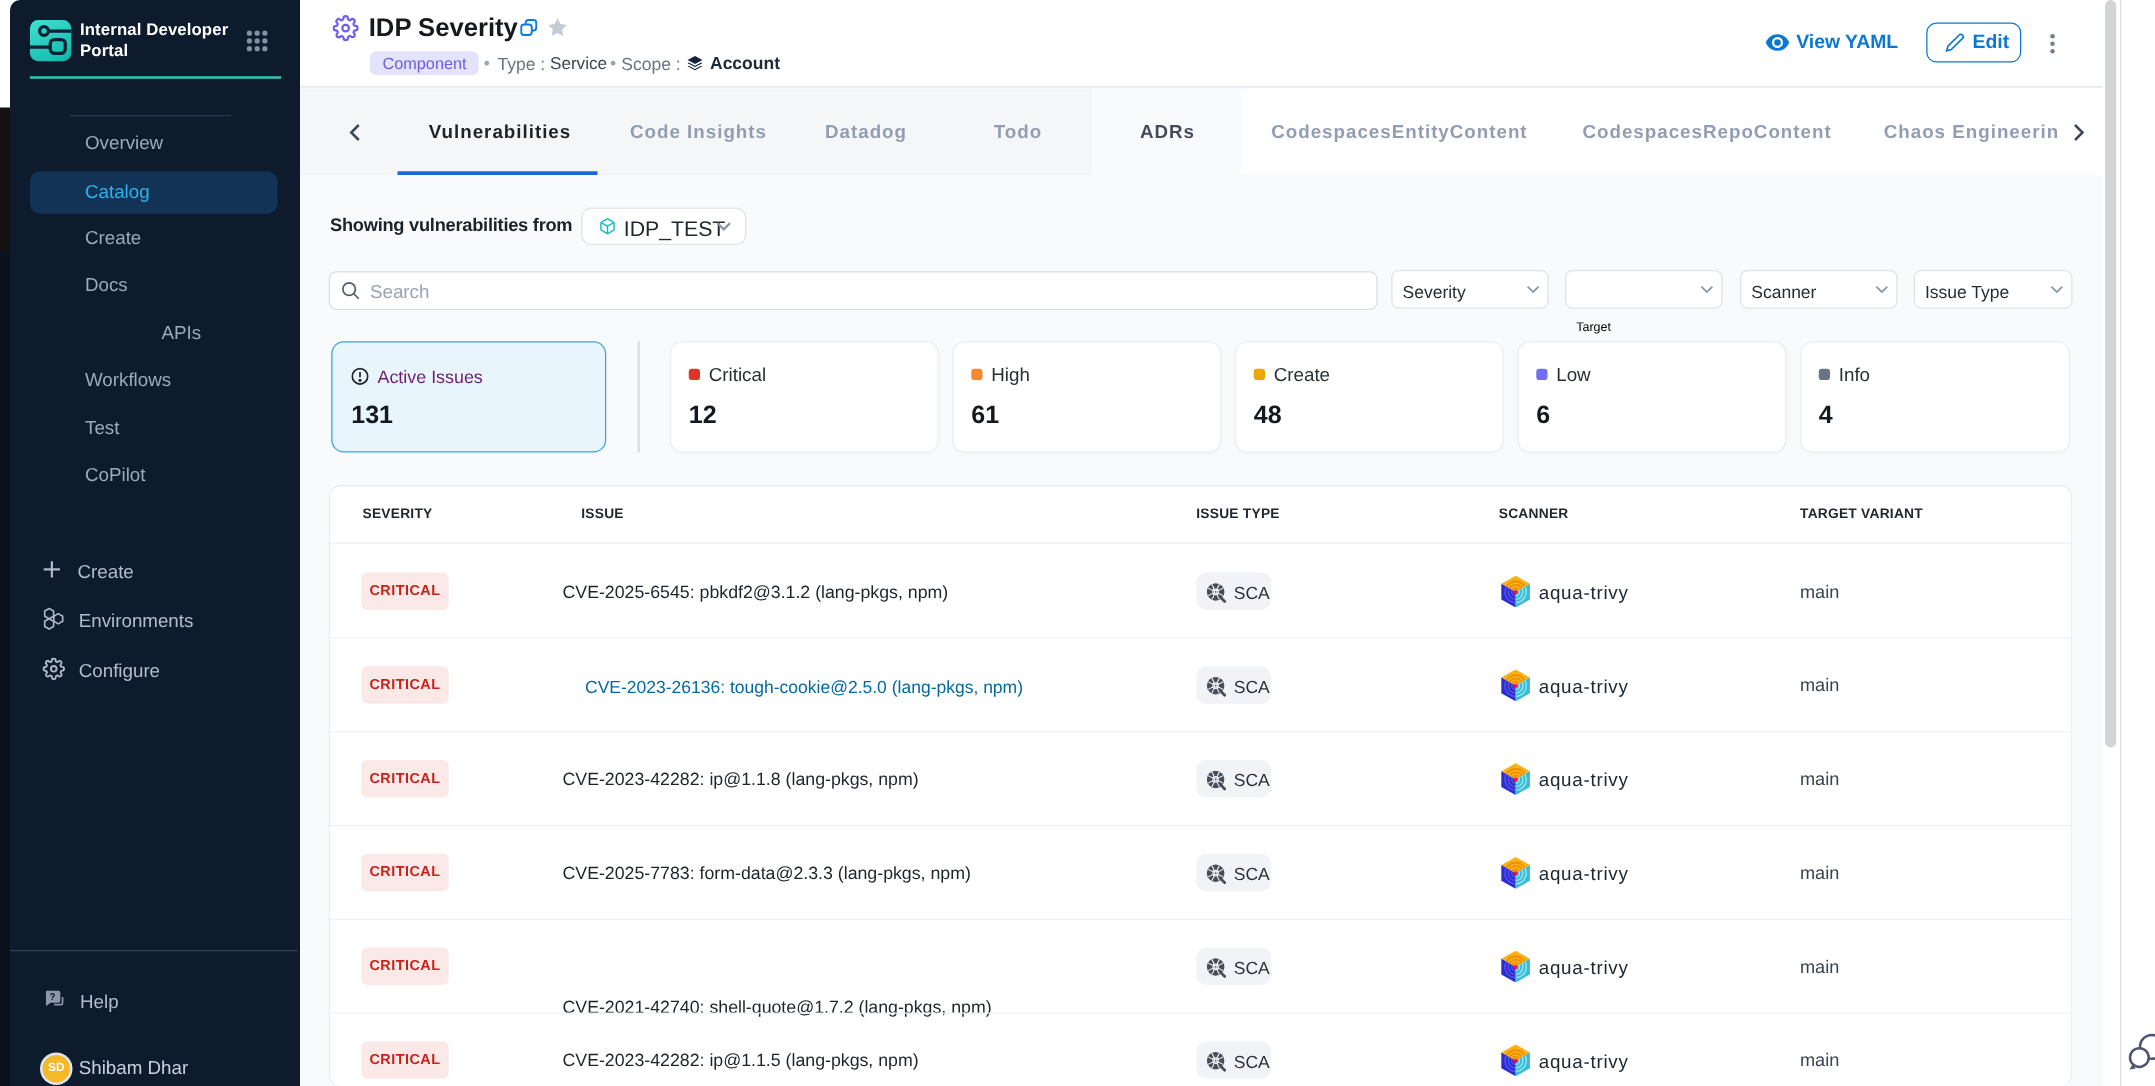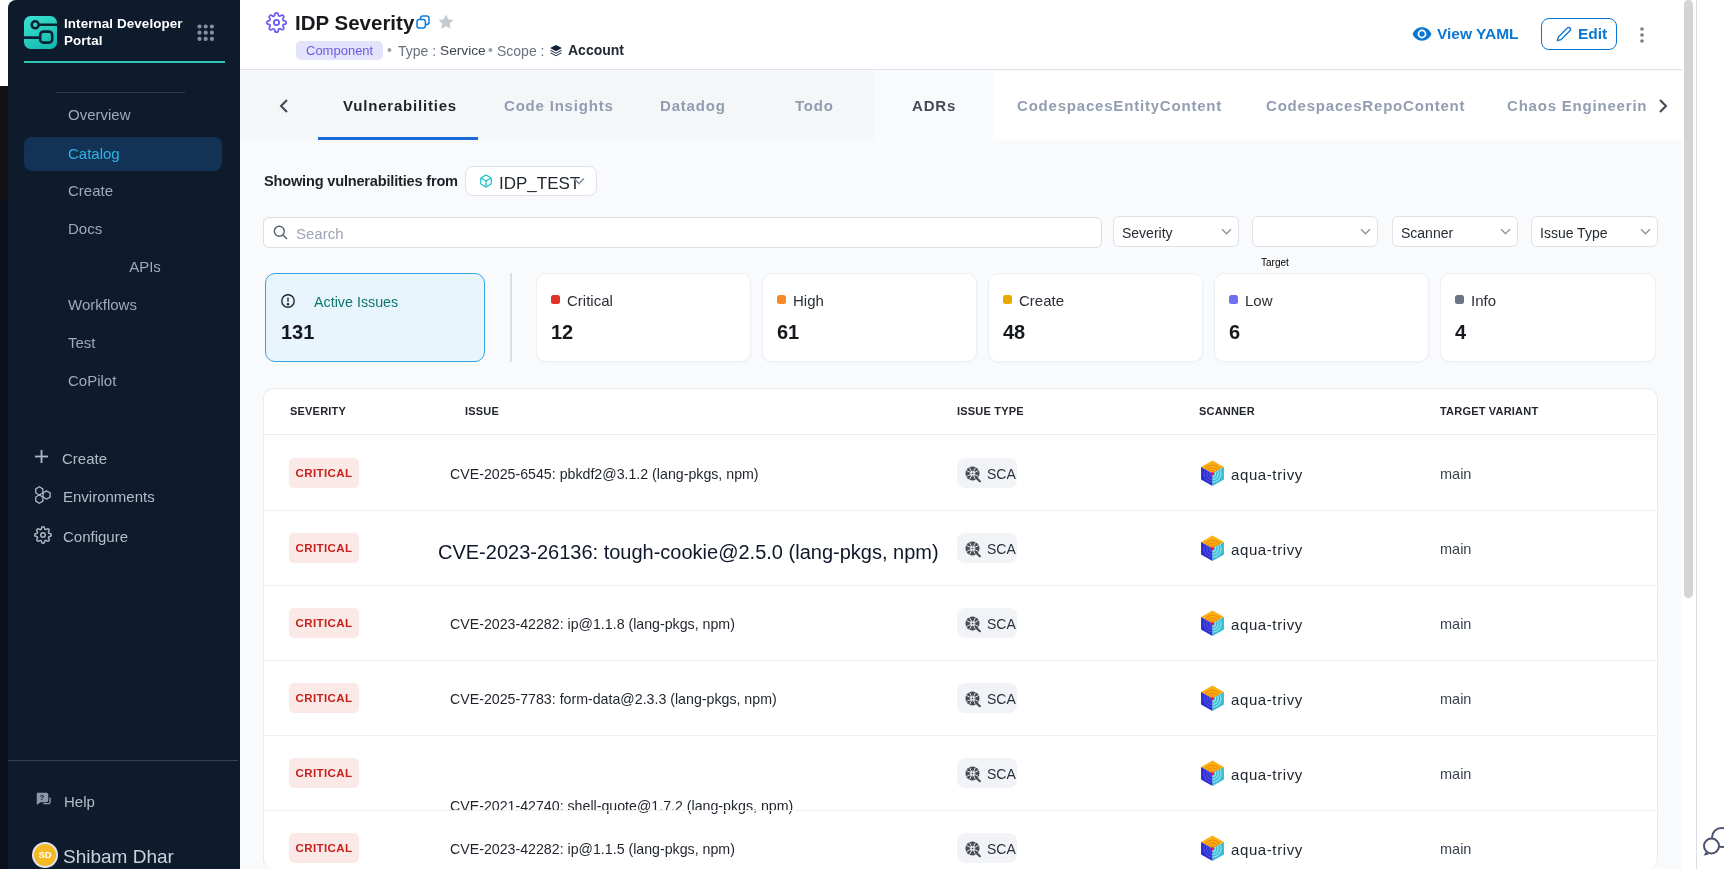--- a/index.html
+++ b/index.html
@@ -107,21 +107,21 @@
       </svg></span><span class="tx">Configure</span>
 </div>
 <div class="abs bnav" style="top:790px;">
 <span class="ic"><svg width="19" height="19" viewBox="0 0 18 18">
         <path fill="#8d97a7" d="M3 2.5h9a1.5 1.5 0 0 1 1.5 1.5v6a1.5 1.5 0 0 1-1.5 1.5H6l-2.6 2.2A.5.5 0 0 1 2.6 13.3V4A1.5 1.5 0 0 1 3 2.5Z"></path>
         <path fill="none" stroke="#8d97a7" stroke-width="1.3" d="M15.2 7.2v4.4a1.3 1.3 0 0 1-1.3 1.3H8.8"></path>
         <text x="5.3" y="9.6" font-size="7.5" fill="#0d1b2c" font-family="Liberation Sans" font-weight="bold">?</text>
       </svg></span><span class="tx">Help</span>
 </div>
 <div class="abs" style="left:34px;top:844px;width:22px;height:22px;border-radius:50%;background:#f5b926;color:#fff;font-size:9.5px;font-weight:700;text-align:center;line-height:22px;box-shadow:0 0 0 2px #dfe5ee;">SD</div>
-<div class="abs" style="left:63px;top:846px;font-size:19px;color:#c9d1dd;">Shibam Dhar</div>
+<div class="abs" style="left:63px;top:846px;font-size:15px;color:#c9d1dd;">Shibam Dhar</div>
 
 <svg class="abs" style="left:266px;top:12px;" width="21" height="21" viewBox="0 0 24 24" fill="none" stroke="#6d5cf0" stroke-width="2">
     <path d="M12 15a3 3 0 1 0 0-6 3 3 0 0 0 0 6Z"></path>
     <path d="M19.4 15a1.65 1.65 0 0 0 .33 1.82l.06.06a2 2 0 1 1-2.83 2.83l-.06-.06a1.65 1.65 0 0 0-1.82-.33 1.65 1.65 0 0 0-1 1.51V21a2 2 0 1 1-4 0v-.09A1.65 1.65 0 0 0 9 19.4a1.65 1.65 0 0 0-1.82.33l-.06.06a2 2 0 1 1-2.83-2.83l.06-.06a1.65 1.65 0 0 0 .33-1.82 1.65 1.65 0 0 0-1.51-1H3a2 2 0 1 1 0-4h.09A1.65 1.65 0 0 0 4.6 9a1.65 1.65 0 0 0-.33-1.82l-.06-.06a2 2 0 1 1 2.83-2.83l.06.06a1.65 1.65 0 0 0 1.82.33H9a1.65 1.65 0 0 0 1-1.51V3a2 2 0 1 1 4 0v.09a1.65 1.65 0 0 0 1 1.51 1.65 1.65 0 0 0 1.82-.33l.06-.06a2 2 0 1 1 2.83 2.83l-.06.06a1.65 1.65 0 0 0-.33 1.82V9a1.65 1.65 0 0 0 1.51 1H21a2 2 0 1 1 0 4h-.09a1.65 1.65 0 0 0-1.51 1Z"></path>
   </svg>
 <div class="abs" style="left:295px;top:11px;font-size:20.5px;font-weight:700;color:#17191c;letter-spacing:0;">IDP Severity</div>
 <svg class="abs" style="left:416px;top:15px;" width="14" height="14" viewBox="0 0 14 14" fill="none" stroke="#0b7be0" stroke-width="1.5">
     <rect x="4.6" y="1" width="8.4" height="8.4" rx="2.2"></rect>
     <rect x="1" y="4.6" width="8.4" height="8.4" rx="2.2" fill="#ffffff"></rect>
   </svg>
@@ -210,21 +210,21 @@
 <svg class="abs" style="left:1640px;top:228px;" width="11" height="7" viewBox="0 0 12 8" fill="none" stroke="#8a94a3" stroke-width="1.6">
     <path d="M1 1.5 6 6.5 11 1.5"></path>
   </svg>
 
 <div class="abs" style="left:265px;top:273px;width:220px;height:89px;background:#e9f5fc;border:1.5px solid #3ba3dc;border-radius:10px;"></div>
 <svg class="abs" style="left:281px;top:294px;" width="14" height="14" viewBox="0 0 14 14" fill="none" stroke="#20262e" stroke-width="1.4">
     <circle cx="7" cy="7" r="6.2"></circle>
     <line x1="7" y1="3.6" x2="7" y2="7.8"></line>
     <circle cx="7" cy="10.2" r=".6" fill="#20262e"></circle>
   </svg>
-<div class="abs" style="left:314px;top:293.5px;font-size:14.3px;color:#0f766e;">Active Issues</div>
+<div class="abs" style="left:302px;top:293.5px;font-size:14.3px;color:#701a75;">Active Issues</div>
 <div class="abs" style="left:281px;top:321px;font-size:20px;font-weight:700;color:#15181c;">131</div>
 <div class="abs" style="left:510px;top:273px;width:1.5px;height:89px;background:#dcdfe5;"></div>
 <div class="abs card" style="left:536px;top:273px;width:215px;height:89px;"></div>
 <div class="abs dot" style="left:551px;top:295px;background:#e03226;"></div>
 <div class="abs" style="left:567px;top:292px;font-size:15px;color:#2a2f36;">Critical</div>
 <div class="abs" style="left:551px;top:321px;font-size:20px;font-weight:700;color:#15181c;">12</div>
 <div class="abs card" style="left:762px;top:273px;width:215px;height:89px;"></div>
 <div class="abs dot" style="left:777px;top:295px;background:#f5892c;"></div>
 <div class="abs" style="left:793px;top:292px;font-size:15px;color:#2a2f36;">High</div>
 <div class="abs" style="left:777px;top:321px;font-size:20px;font-weight:700;color:#15181c;">61</div>
@@ -292,21 +292,21 @@
       <circle cx="12" cy="13.1" r="3"></circle>
       <circle cx="12" cy="13.1" r="5.6"></circle>
       <circle cx="12" cy="13.1" r="8.2"></circle>
     </g>
     <circle cx="12" cy="13.1" r="1.6" fill="#f5133f"></circle>
   </svg>
 <div class="abs" style="left:1231px;top:465.5px;font-size:15px;letter-spacing:.6px;color:#222831;">aqua-trivy</div>
 <div class="abs" style="left:1440px;top:465.5px;font-size:14.5px;color:#3a4350;">main</div>
 <div class="abs" style="left:264px;top:510.0px;width:1393px;height:1px;background:#eef1f4;"></div>
 <div class="abs crit-badge" style="left:289px;top:533.0px;">CRITICAL</div>
-<div class="abs" style="left:438px;top:540.5px;font-size:20px;color:#0f172a;">CVE-2023-26136: tough-cookie@2.5.0 (lang-pkgs, npm)</div>
+<div class="abs" style="left:468px;top:540.5px;font-size:14px;color:#0369a1;">CVE-2023-26136: tough-cookie@2.5.0 (lang-pkgs, npm)</div>
 <div class="abs sca-badge" style="left:957px;top:533.0px;"></div>
 <svg class="abs" style="left:965px;top:541.0px;" width="16" height="17" viewBox="0 0 16 17">
     <circle cx="7.5" cy="7.5" r="7" fill="#474e58"></circle>
     <g stroke="#eef0f4" stroke-width=".9" fill="none">
       <path d="M1.5 4.5 Q7.5 8.5 13.5 4.5"></path>
       <path d="M1.5 10.5 Q7.5 6.5 13.5 10.5"></path>
       <path d="M4.5 1.5 Q8.5 7.5 4.5 13.5"></path>
       <path d="M10.5 1.5 Q6.5 7.5 10.5 13.5"></path>
       <circle cx="7.5" cy="7.5" r="2.2"></circle>
     </g>

